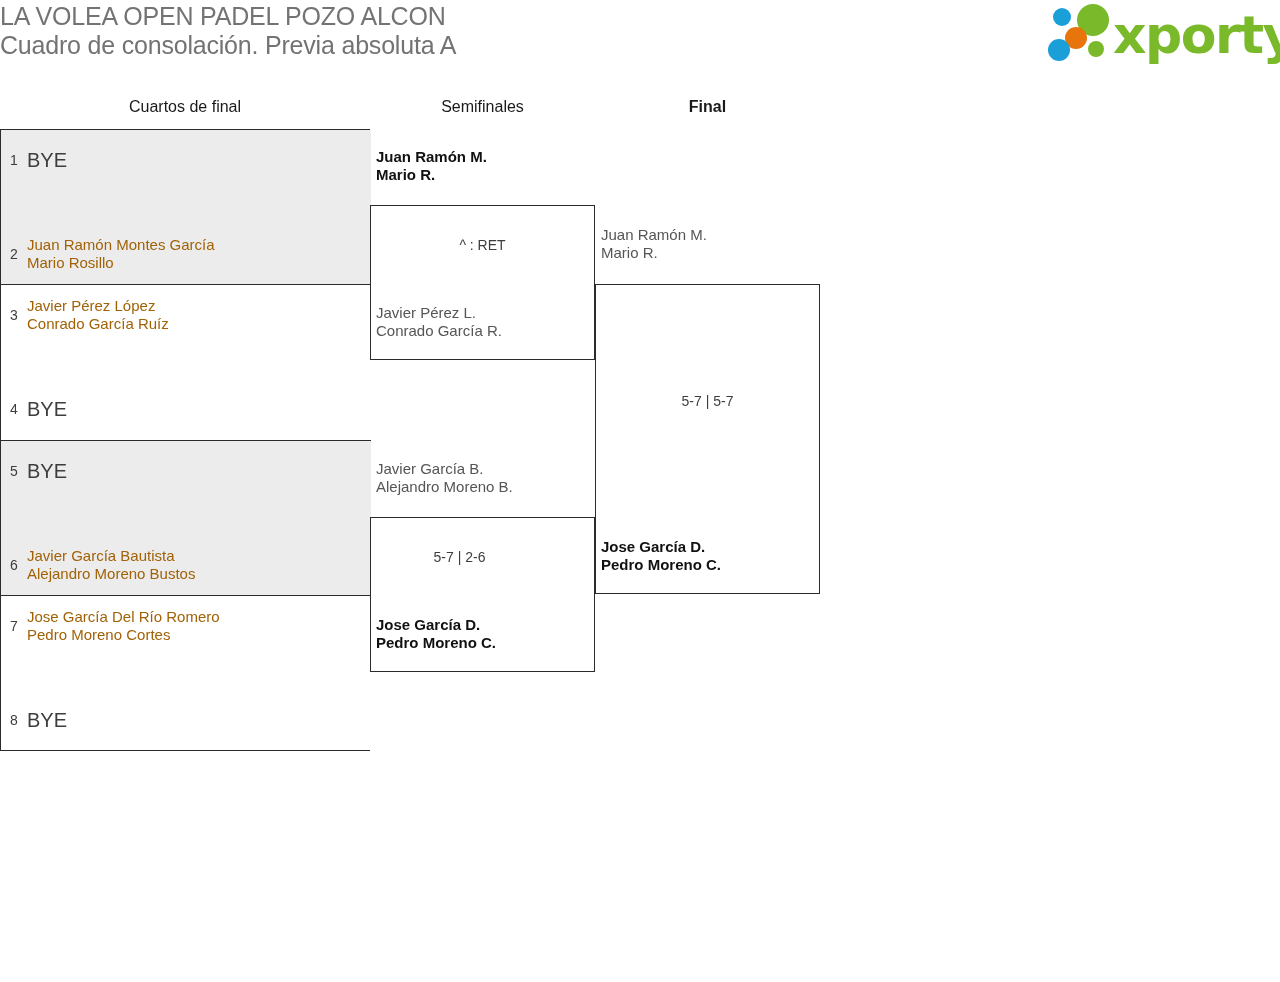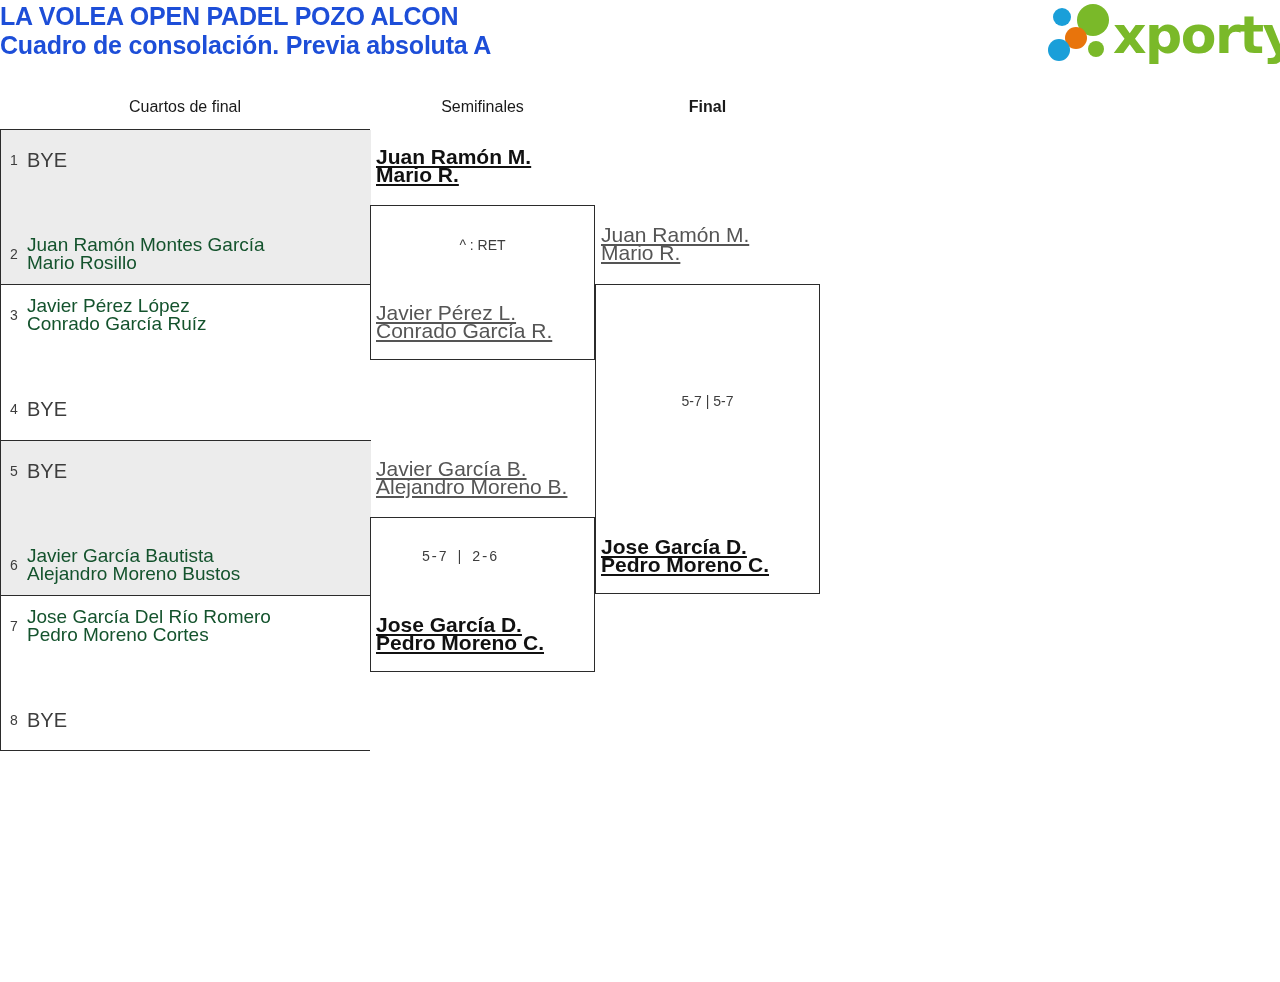--- a/index.html
+++ b/index.html
@@ -26,23 +26,23 @@
     height: 84px;
   }
   #title-block {
     position: absolute;
     left: 0;
     top: 2px;
     width: 900px;
   }
   .title-line {
     font-size: 25px;
-    font-weight: bold;
+    font-weight: normal;
     line-height: 29px;
-    color: #1d4ed8;
+    color: #737373;
     letter-spacing: -0.2px;
     white-space: nowrap;
   }
 
   
   #logo {
     position: absolute;
     left: 1045px;
     top: 3px;
     width: 232px;
@@ -129,23 +129,23 @@
 
   .seed {
     width: 26px;
     text-align: center;
     font-size: 14px;
     color: #3d3d3d;
     flex: 0 0 26px;
     line-height: 16px;
   }
   .r1-names {
-    font-size: 19px;
+    font-size: 15px;
     line-height: 18px;
-    color: #14532d;
+    color: #a16207;
     white-space: nowrap;
   }
   .r1-names .nm { display: block; }
   .r1-bye {
     font-size: 20px;
     line-height: 18px;
     color: #3d3d3d;
     white-space: nowrap;
   }
 
@@ -167,24 +167,23 @@
     width: 225px;
     height: 310px;
     border: 1px solid #2b2b2b;
     box-sizing: border-box;
     background: transparent;
   }
 
   
   .match-team {
     position: absolute;
-    font-size: 21px;
+    font-size: 15px;
     line-height: 18px;
     white-space: nowrap;
-    text-decoration: underline;
   }
   .match-team .nm { display: block; }
   .match-team.winner { color: #111111; font-weight: bold; }
   .match-team.loser  { color: #555555; font-weight: normal; }
 
   .match-score {
     position: absolute;
     font-size: 14px;
     line-height: 18px;
     color: #3d3d3d;
@@ -192,21 +191,21 @@
     white-space: nowrap;
   }
 
   
   #r2m0-top   { left: 376px; top: 148px; }
   #r2m0-bot   { left: 376px; top: 304px; }
   #r2m0-score { left: 370px; top: 236px; width: 225px; }
 
   #r2m1-top   { left: 376px; top: 460px; }
   #r2m1-bot   { left: 376px; top: 616px; }
-  #r2m1-score { left: 370px; top: 548px; width: 179px; font-family: Liberation Mono, monospace; }
+  #r2m1-score { left: 370px; top: 548px; width: 179px; }
 
   
   #r3m0-top   { left: 601px; top: 226px; }
   #r3m0-bot   { left: 601px; top: 538px; }
   #r3m0-score { left: 595px; top: 392px; width: 225px; }
 </style>
 </head>
 <body>
 
 <div id="header">

